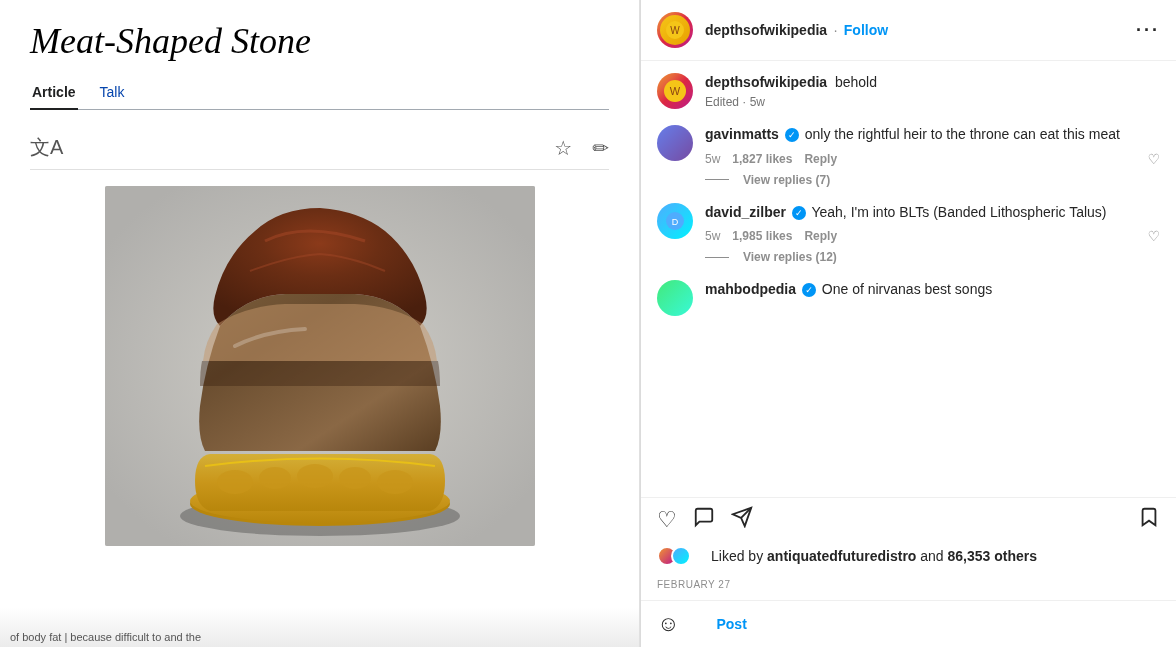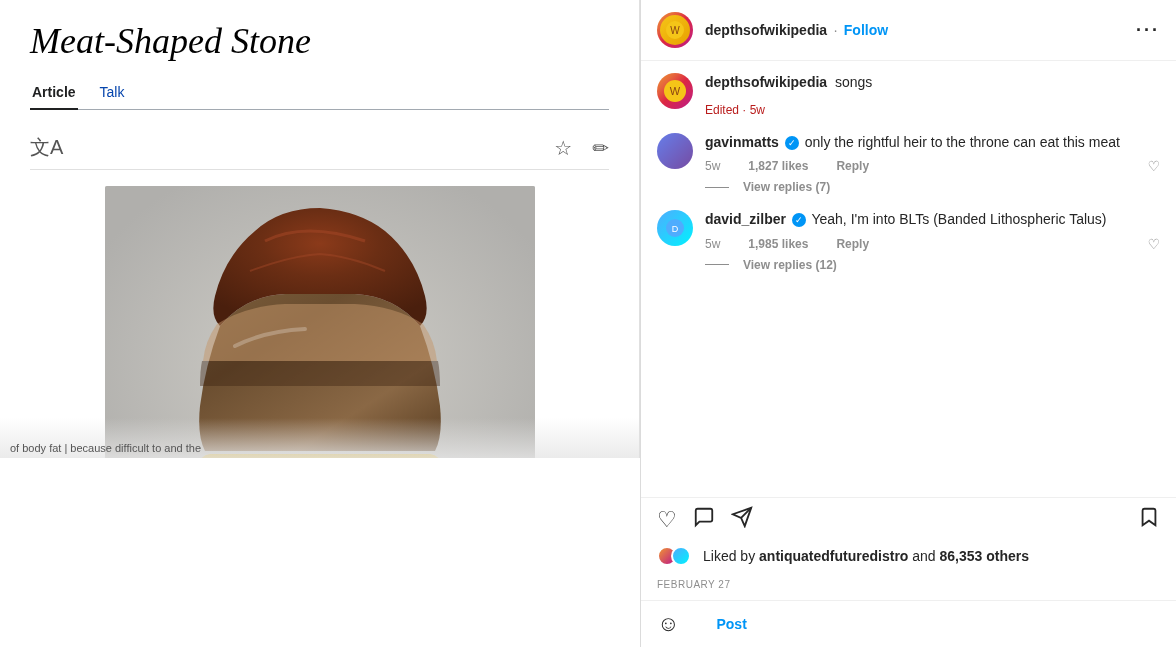--- a/index.html
+++ b/index.html
@@ -8,21 +8,21 @@
       height: 647px;
       display: flex;
       font-family: -apple-system, BlinkMacSystemFont, 'Segoe UI', sans-serif;
       overflow: hidden;
       background: #fff;
     }
 
     
     .left-panel {
       width: 640px;
-      height: 458px;
+      height: 647px;
       background: #fff;
       padding: 20px 30px;
       overflow: hidden;
       border-right: 1px solid #e0e0e0;
       position: relative;
     }
 
     .wiki-title {
       font-family: 'Linux Libertine', 'Georgia', serif;
       font-style: italic;
@@ -258,21 +258,21 @@
       font-size: 9px;
       text-align: center;
       line-height: 14px;
       margin: 0 2px;
       vertical-align: middle;
     }
 
     .comment-meta {
       display: flex;
       align-items: center;
-      gap: 28px;
+      gap: 12px;
       margin-top: 6px;
     }
 
     .comment-time {
       font-size: 12px;
       color: #8e8e8e;
     }
 
     .comment-likes {
       font-size: 12px;
@@ -311,22 +311,22 @@
     }
 
     .view-replies-text {
       font-size: 12px;
       font-weight: 600;
       color: #8e8e8e;
     }
 
     .comment-edited {
       font-size: 12px;
-      color: #b91c1c;
-      margin-top: 10px;
+      color: #737373;
+      margin-top: 2px;
     }
 
     
     .ig-actions {
       display: flex;
       align-items: center;
       padding: 8px 16px;
       gap: 16px;
       border-top: 1px solid #efefef;
     }
@@ -342,21 +342,21 @@
       cursor: pointer;
       font-size: 22px;
       color: #262626;
     }
 
     
     .ig-likes-row {
       padding: 4px 16px 4px;
       display: flex;
       align-items: center;
-      gap: 8px;
+      gap: 16px;
     }
 
     .likes-avatars {
       display: flex;
       margin-right: 4px;
     }
 
     .likes-avatar-small {
       width: 20px;
       height: 20px;
@@ -560,21 +560,21 @@
         <div class="avatar-dw">
           <svg width="24" height="24" viewBox="0 0 24 24">
             <circle cx="12" cy="12" r="11" fill="#f5c518"></circle>
             <text x="12" y="16" text-anchor="middle" font-size="11" fill="#8B4513">W</text>
           </svg>
         </div>
       </div>
       <div class="comment-content">
         <span class="comment-text">
           <span class="comment-username">depthsofwikipedia</span>
-          &nbsp;<span>songs</span>
+          &nbsp;<span>behold</span>
         </span>
         <div class="comment-edited">Edited · 5w</div>
       </div>
     </div>
 
     <div class="ig-comment-main">
       <div class="comment-avatar">
         <div class="avatar-gm"></div>
       </div>
       <div class="comment-content">
@@ -617,20 +617,32 @@
           <button class="comment-reply-btn">Reply</button>
           <span class="comment-heart">♡</span>
         </div>
         <div class="view-replies">
           <div class="view-replies-line"></div>
           <span class="view-replies-text">View replies (12)</span>
         </div>
       </div>
     </div>
 
+    <div class="ig-comment-main">
+      <div class="comment-avatar">
+        <div class="avatar-mb"></div>
+      </div>
+      <div class="comment-content">
+        <span class="comment-text">
+          <span class="comment-username">mahbodpedia</span>
+          <span class="verified-badge">✓</span>
+          <span>One of nirvanas best songs</span>
+        </span>
+      </div>
+    </div>
 
   </div>
 
   <div class="ig-actions">
     <span class="ig-action-icon">♡</span>
     <span class="ig-action-icon">
       <svg width="22" height="22" viewBox="0 0 24 24" fill="none" stroke="#262626" stroke-width="2">
         <path d="M21 15a2 2 0 0 1-2 2H7l-4 4V5a2 2 0 0 1 2-2h14a2 2 0 0 1 2 2z"></path>
       </svg>
     </span>

